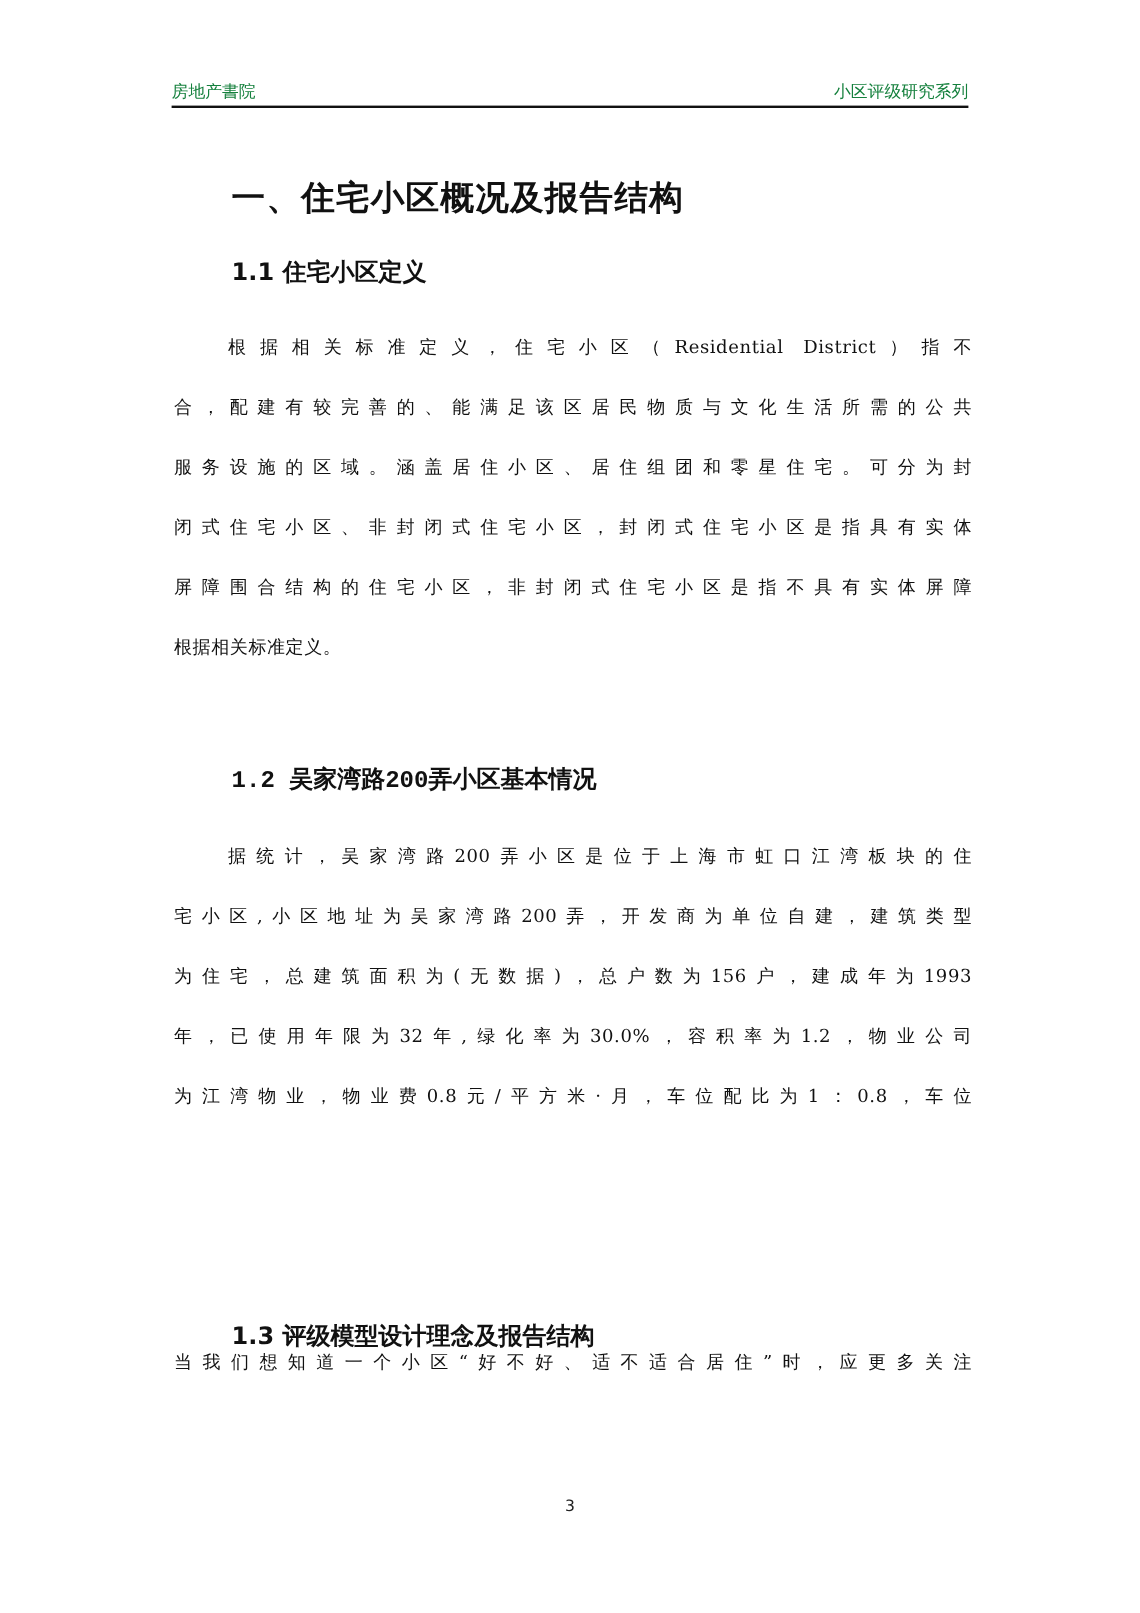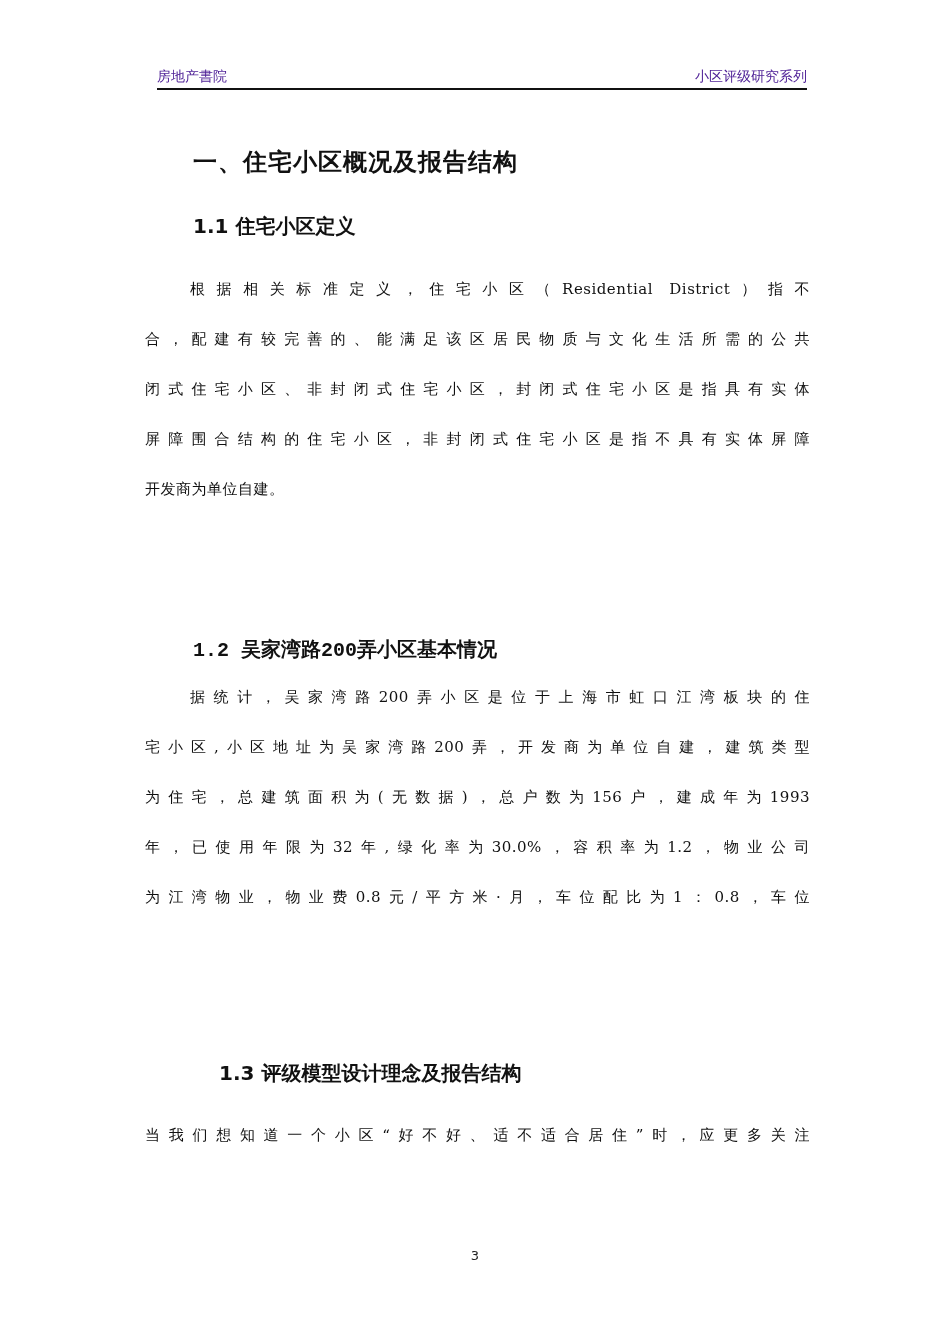--- a/index.html
+++ b/index.html
@@ -1,23 +1,23 @@
 <!DOCTYPE html>
 <html><head>
 <meta charset="utf-8">
 <style>
   html, body { margin:0; padding:0; background:#fff; }
   body { width:950px; height:1344px; position:relative; overflow:hidden;
          font-family:"DejaVu Serif","Liberation Serif",serif; color:#111; }
-  .header { position:absolute; left:157px; right:143px; top:66px; height:22px;
+  .header { position:absolute; left:143px; right:143px; top:66px; height:22px;
             border-bottom:2.5px solid #111; font-family:"DejaVu Sans","Liberation Sans",sans-serif;
-            font-size:14px; color:#4c1d95; }
+            font-size:14px; color:#15803d; }
   .header .left { position:absolute; left:0; top:2px; }
   .header .right { position:absolute; right:0; top:2px; }
-  .h1 { position:absolute; left:193px; top:146px; font-size:24px; font-weight:bold;
+  .h1 { position:absolute; left:193px; top:146px; font-size:28px; font-weight:bold;
         font-family:"DejaVu Sans","Liberation Sans",sans-serif; letter-spacing:1px; }
   .h2 { position:absolute; left:193px; font-size:20px; font-weight:bold;
         font-family:"DejaVu Sans","Liberation Sans",sans-serif; }
   .para { position:absolute; left:145px; width:665px; font-size:15px; line-height:50px;
           text-align:justify; text-indent:46px; letter-spacing:0.5px; }
   .line { display:block; white-space:nowrap; text-indent:0; text-align:justify; text-align-last:justify; }
   .line.first { padding-left:45px; }
   .line.last { text-align-last:left; }
   .footer { position:absolute; left:0; right:0; top:1248px; text-align:center;
             font-family:"DejaVu Sans","Liberation Sans",sans-serif; font-size:13px; color:#222; }
@@ -29,32 +29,33 @@
   <span class="left">房地产書院</span>
   <span class="right">小区评级研究系列</span>
 </div>
 
 <div class="h1">一、住宅小区概况及报告结构</div>
 
 <div class="h2" style="top:213px;">1.1 住宅小区定义</div>
 <div class="para" style="top:264px;">
   <span class="line first">根据相关标准定义，住宅小区（Residential District）指不</span>
   <span class="line">合，配建有较完善的、能满足该区居民物质与文化生活所需的公共</span>
+  <span class="line">服务设施的区域。涵盖居住小区、居住组团和零星住宅。可分为封</span>
   <span class="line">闭式住宅小区、非封闭式住宅小区，封闭式住宅小区是指具有实体</span>
   <span class="line">屏障围合结构的住宅小区，非封闭式住宅小区是指不具有实体屏障</span>
-  <span class="line last">开发商为单位自建。</span>
+  <span class="line last">根据相关标准定义。</span>
 </div>
 
 <div class="h2" style="top:636px;font-family:Liberation Mono, monospace;">1.2 吴家湾路200弄小区基本情况</div>
-<div class="para" style="top:672px;">
+<div class="para" style="top:688px;">
   <span class="line first">据统计，吴家湾路200弄小区是位于上海市虹口江湾板块的住</span>
   <span class="line">宅小区,小区地址为吴家湾路200弄，开发商为单位自建，建筑类型</span>
   <span class="line">为住宅，总建筑面积为(无数据)，总户数为156户，建成年为1993</span>
   <span class="line">年，已使用年限为32年,绿化率为30.0%，容积率为1.2，物业公司</span>
   <span class="line">为江湾物业，物业费0.8元/平方米·月，车位配比为1：0.8，车位</span>
 </div>
 
-<div class="h2" style="top:1060px;margin-left:26px;">1.3 评级模型设计理念及报告结构</div>
+<div class="h2" style="top:1100px;">1.3 评级模型设计理念及报告结构</div>
 <div class="para" style="top:1110px;">
   <span class="line">当我们想知道一个小区“好不好、适不适合居住”时，应更多关注</span>
 </div>
 
 <div class="footer">3</div>
 
 </body></html>

